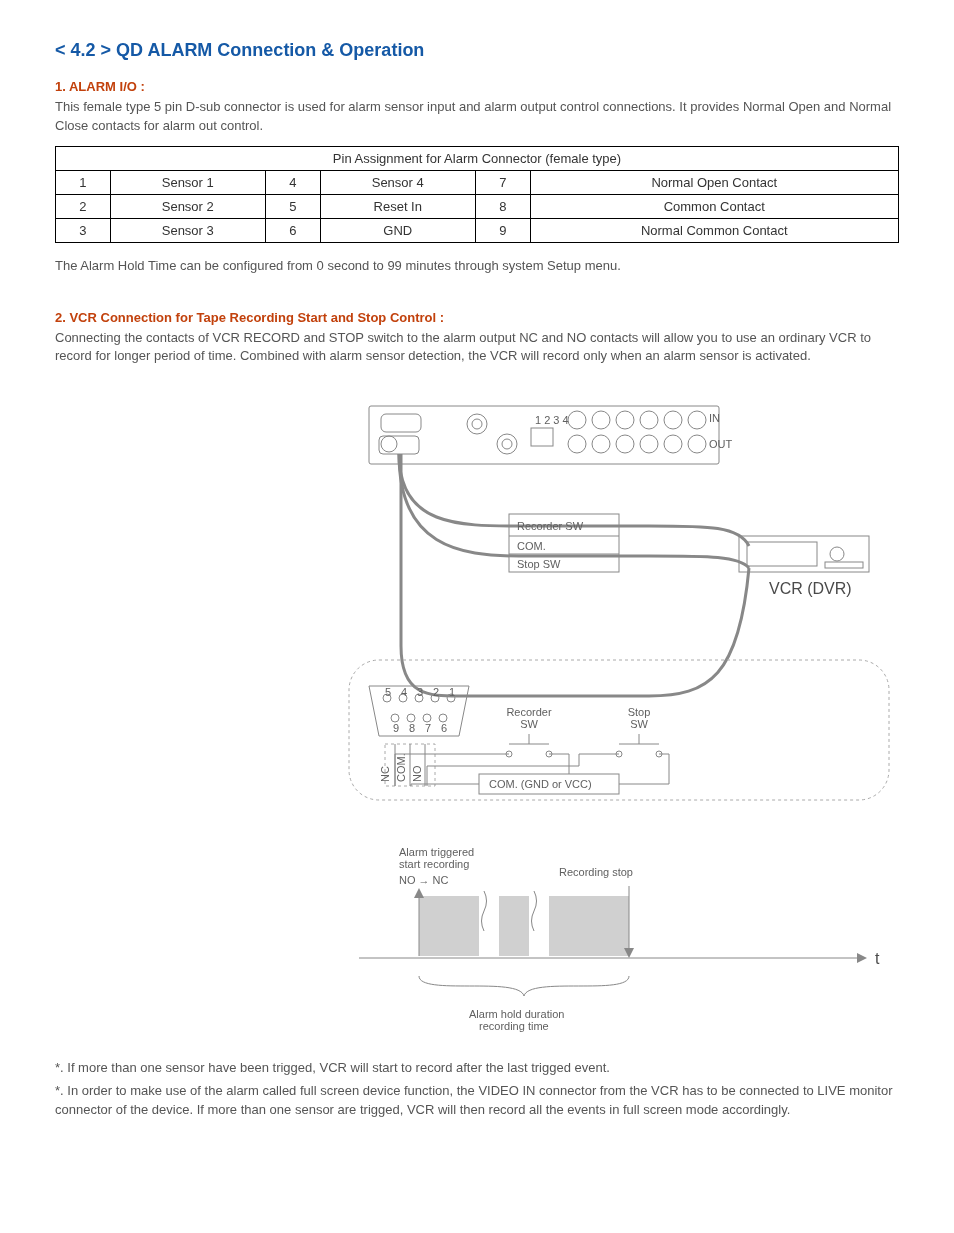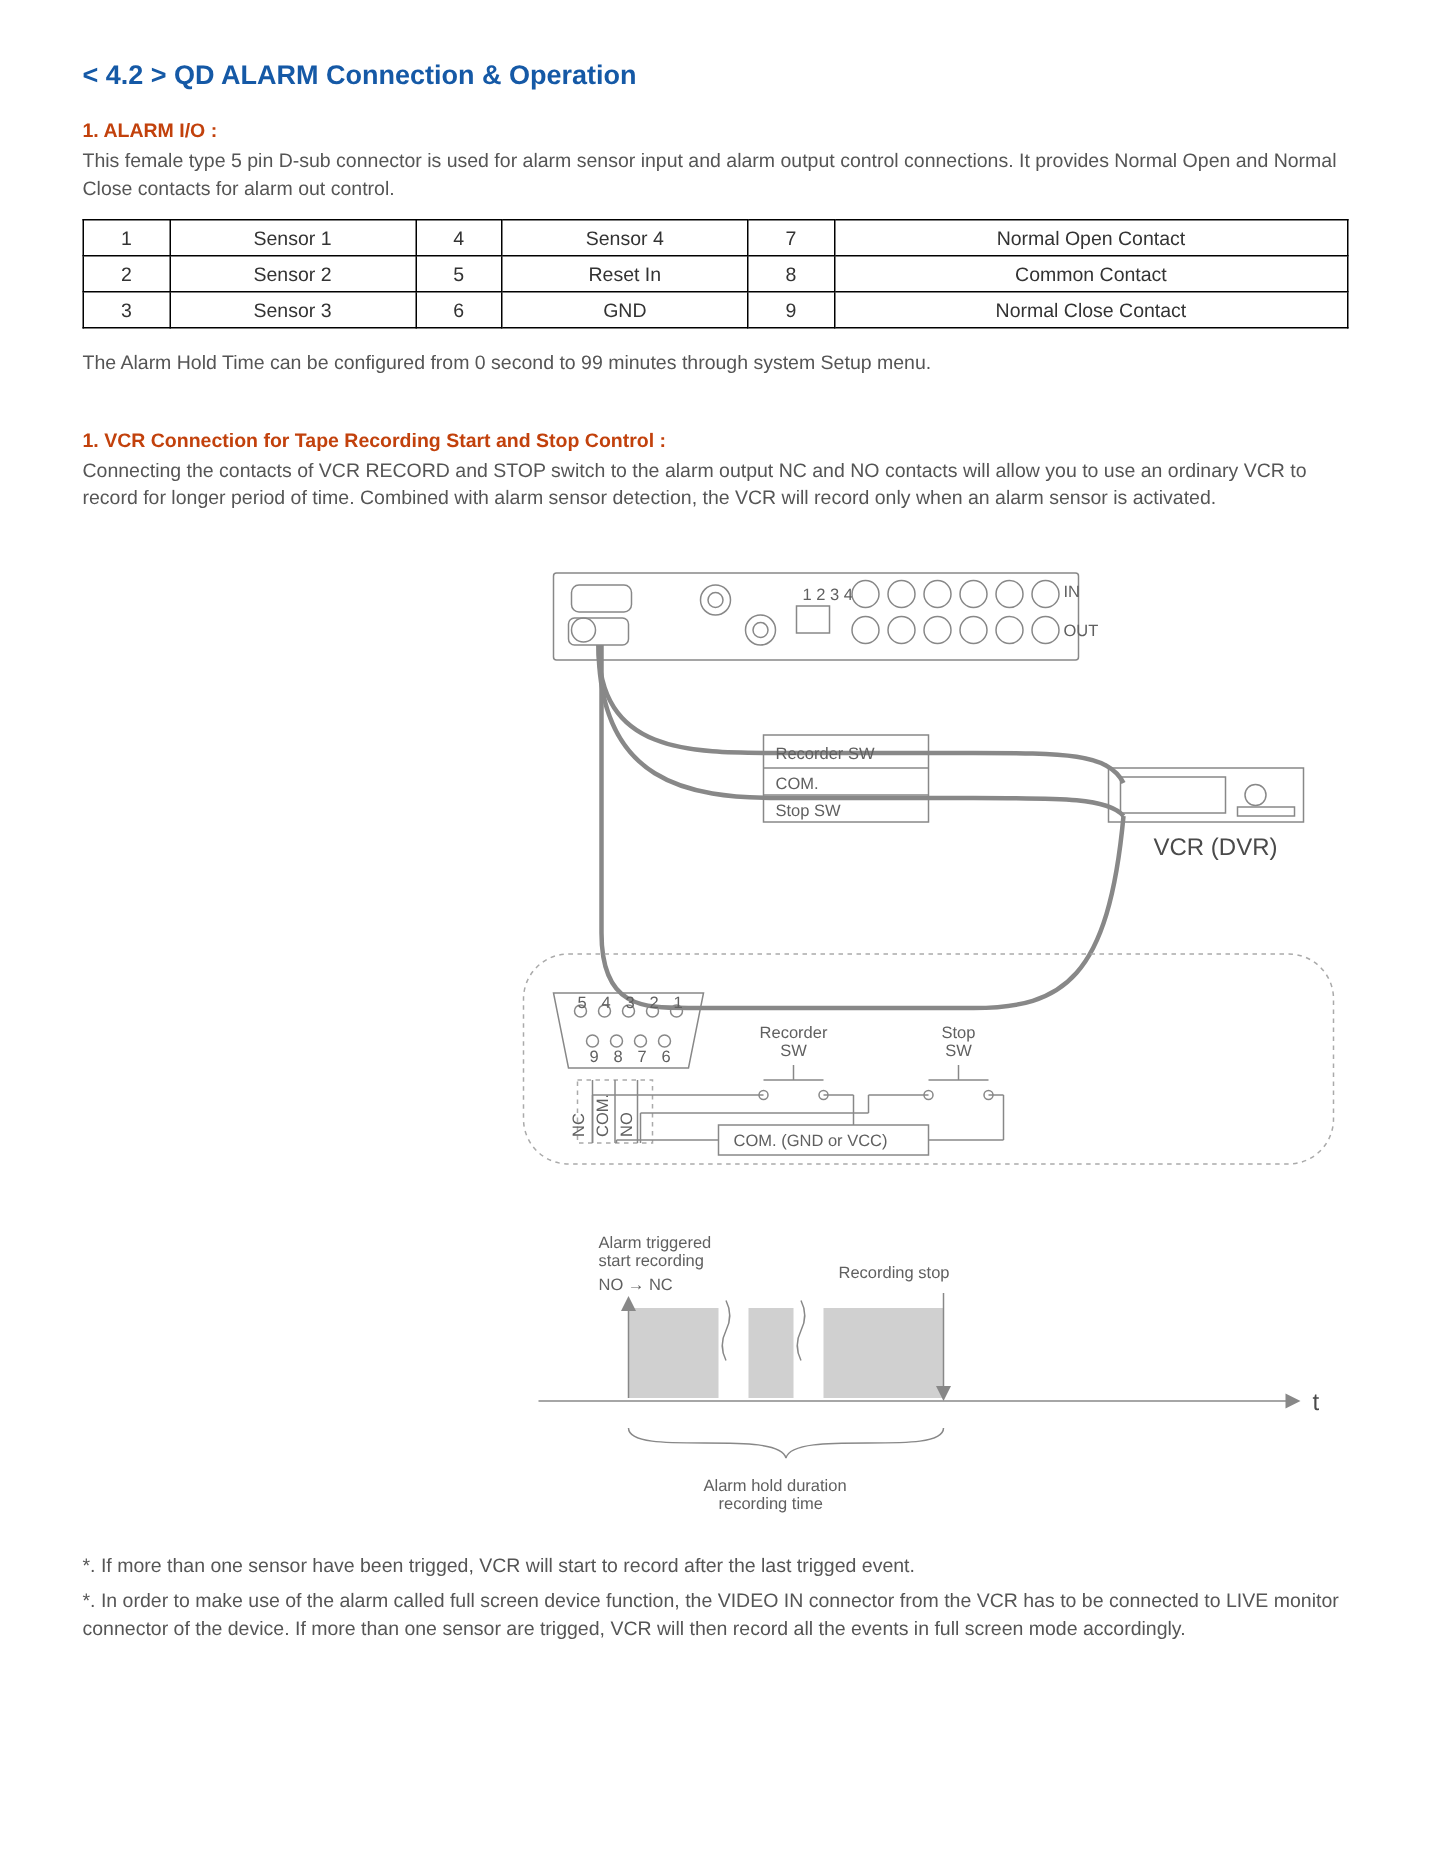--- a/index.html
+++ b/index.html
@@ -57,20 +57,23 @@
 </head>
 <body>
 
 <h1 class="page-title">&lt; 4.2 &gt; QD  ALARM Connection &amp; Operation</h1>
 
 <div class="section-head">1.  ALARM I/O :</div>
 <p class="body-text">This female type 5 pin D-sub connector is used for alarm sensor input and alarm output control connections. It provides Normal Open and Normal Close contacts for alarm out control.</p>
 
 <table class="pin-table">
   <tbody>
+      <tr>
+    <th class="caption" colspan="6">Pin Assignment for Alarm Connector (female type)</th>
+  </tr>
   <tr>
     <td>1</td>
     <td>Sensor 1</td>
     <td>4</td>
     <td>Sensor 4</td>
     <td>7</td>
     <td>Normal Open Contact</td>
   </tr>
   <tr>
     <td>2</td>
@@ -79,30 +82,30 @@
     <td>Reset In</td>
     <td>8</td>
     <td>Common Contact</td>
   </tr>
   <tr>
     <td>3</td>
     <td>Sensor 3</td>
     <td>6</td>
     <td>GND</td>
     <td>9</td>
-    <td>Normal Close Contact</td>
+    <td>Normal Common Contact</td>
   </tr>
 </tbody>
   </table>
 
 <p class="body-text">The Alarm Hold Time can be configured from 0 second to 99 minutes through system Setup menu.</p>
 
 <div style="height:14px"></div>
 
-<div class="section-head">1.  VCR Connection for Tape Recording Start and Stop Control :</div>
+<div class="section-head">2.  VCR Connection for Tape Recording Start and Stop Control :</div>
 <p class="body-text">Connecting the contacts of VCR RECORD and STOP switch to the alarm output NC and NO contacts will allow you to use an ordinary VCR to record for longer period of time. Combined with alarm sensor detection, the VCR will record only when an alarm sensor is activated.</p>
 
 <div class="diagram-area">
 <svg width="560" height="640" viewBox="0 0 560 640">
   <style>
     .thin { stroke:#888; stroke-width:1; fill:none; }
     .fat  { stroke:#888; stroke-width:3; fill:none; }
     .txt  { font-family:Arial; font-size:11px; fill:#606060; }
     .txtbig { font-family:Arial; font-size:16px; fill:#4a4a4a; }
     .dash { stroke:#aaa; stroke-width:1; fill:none; stroke-dasharray:3 3; }

